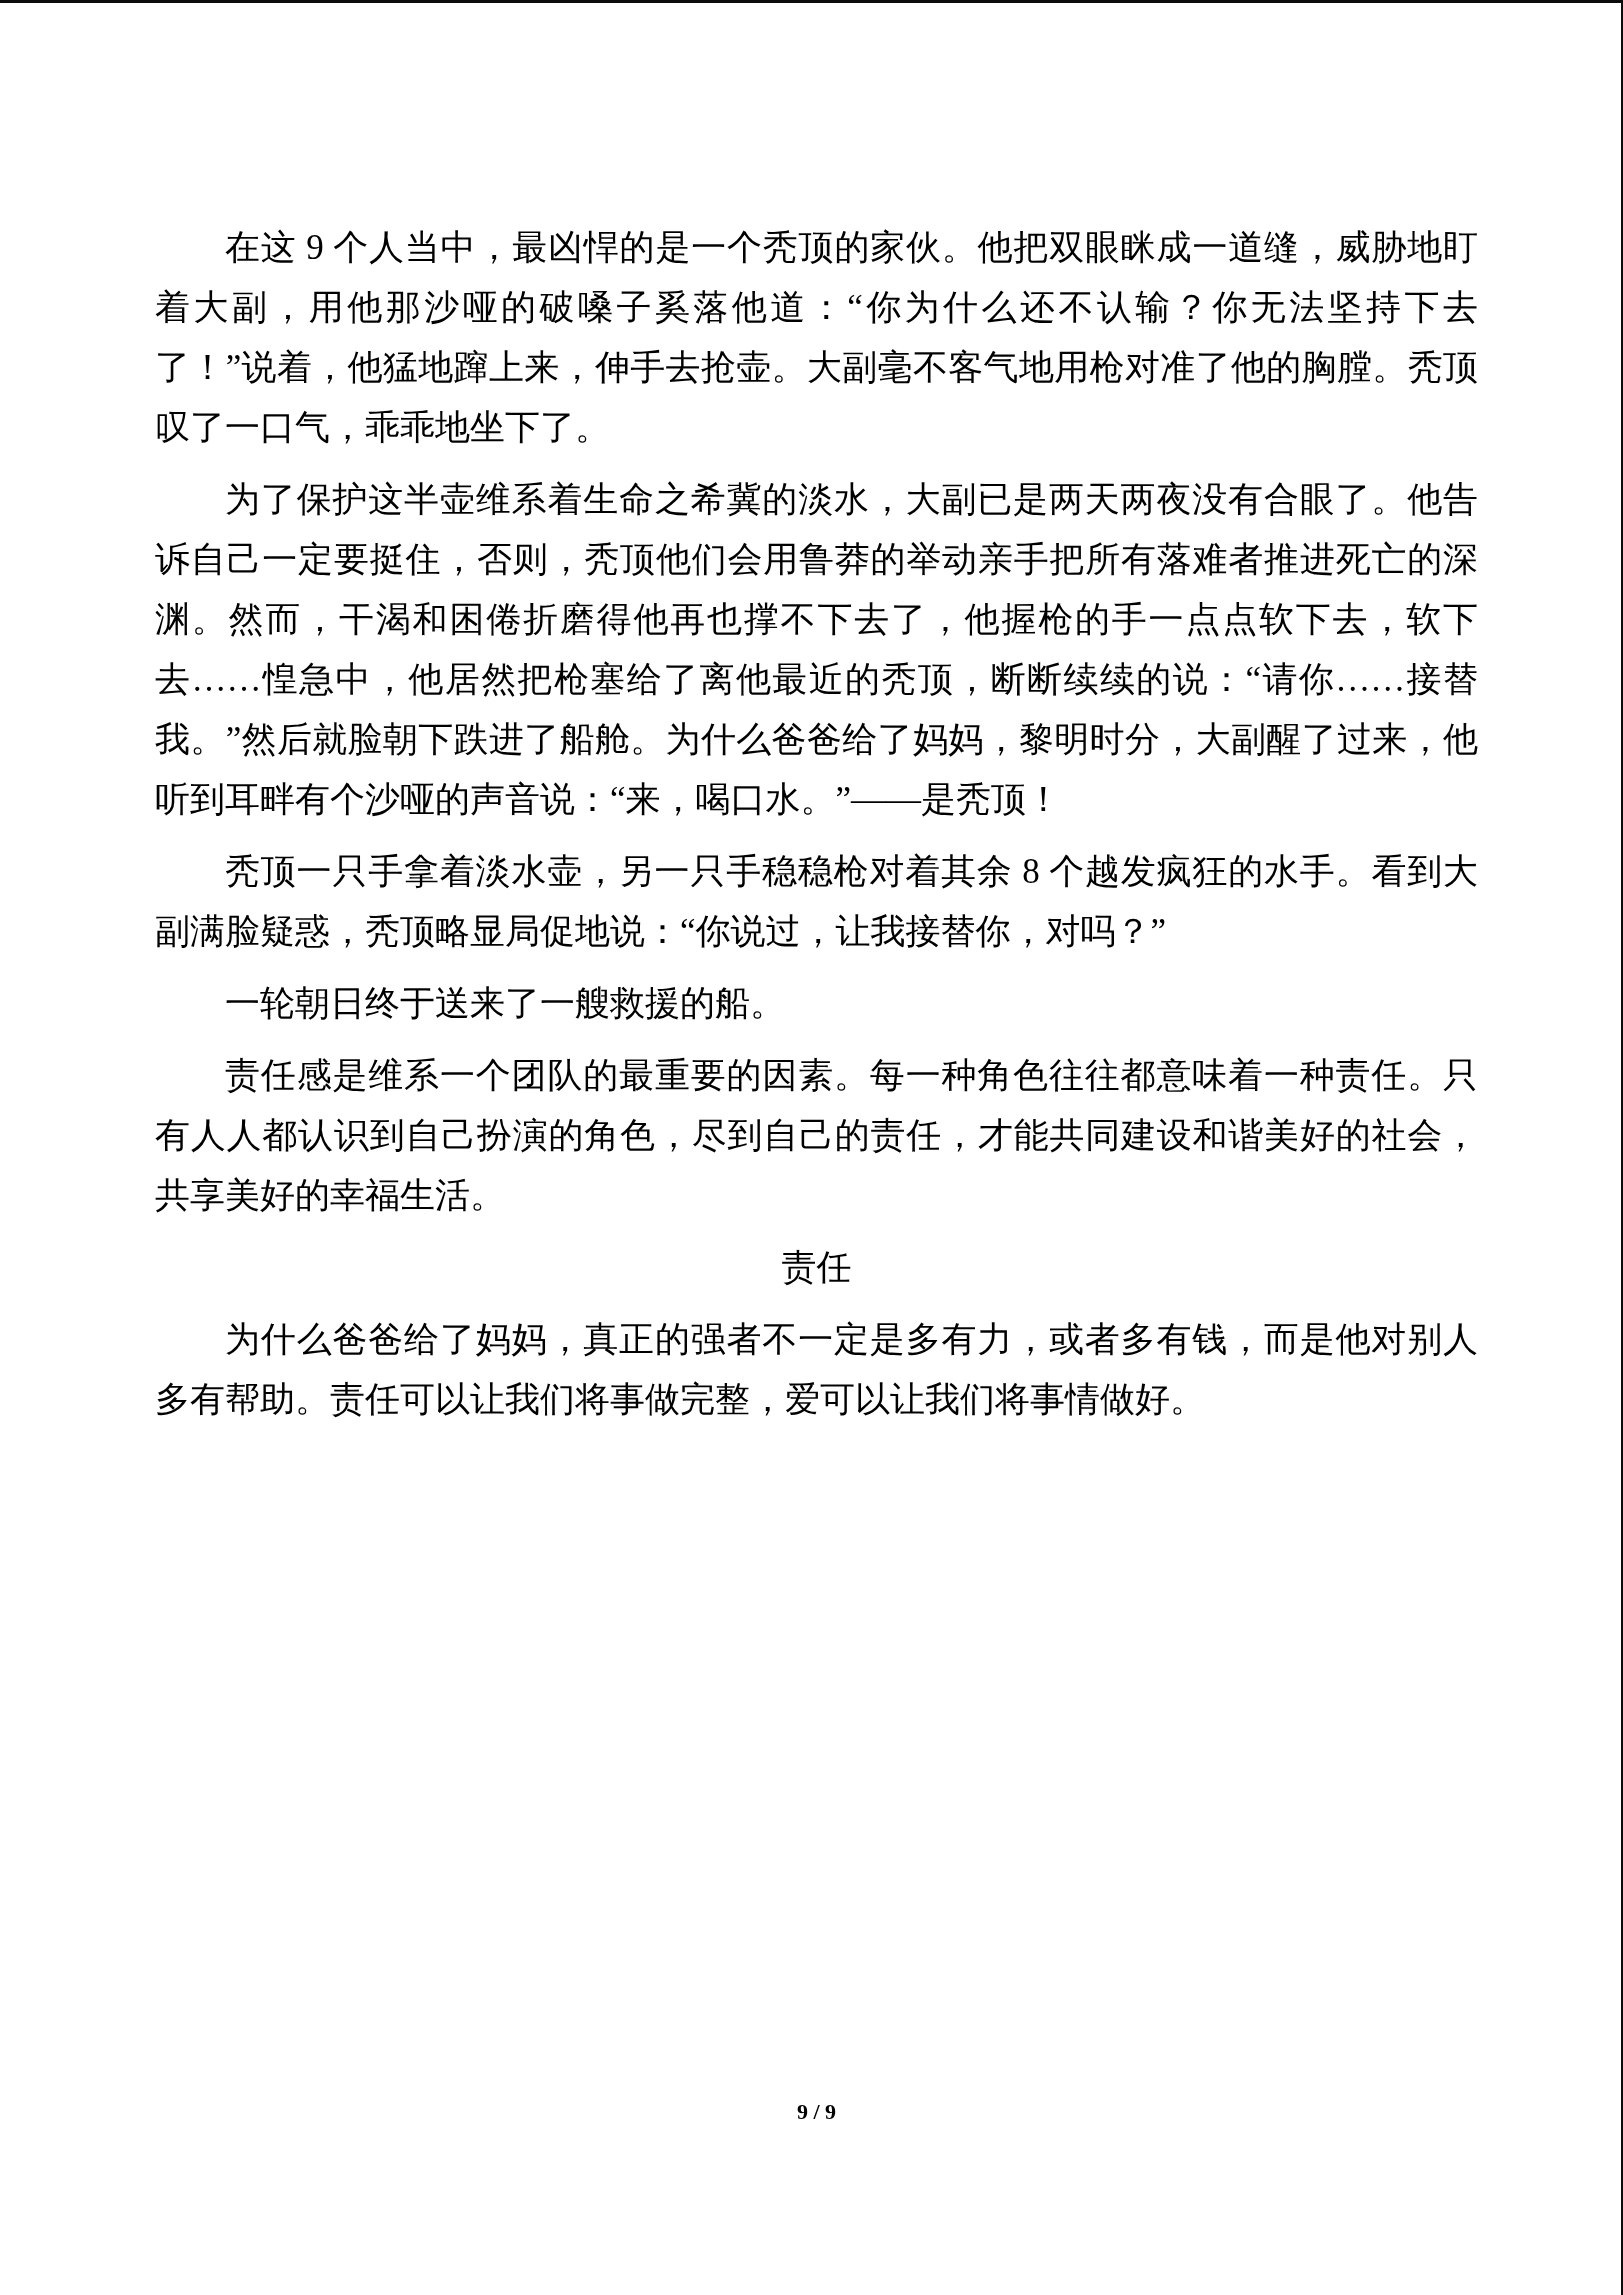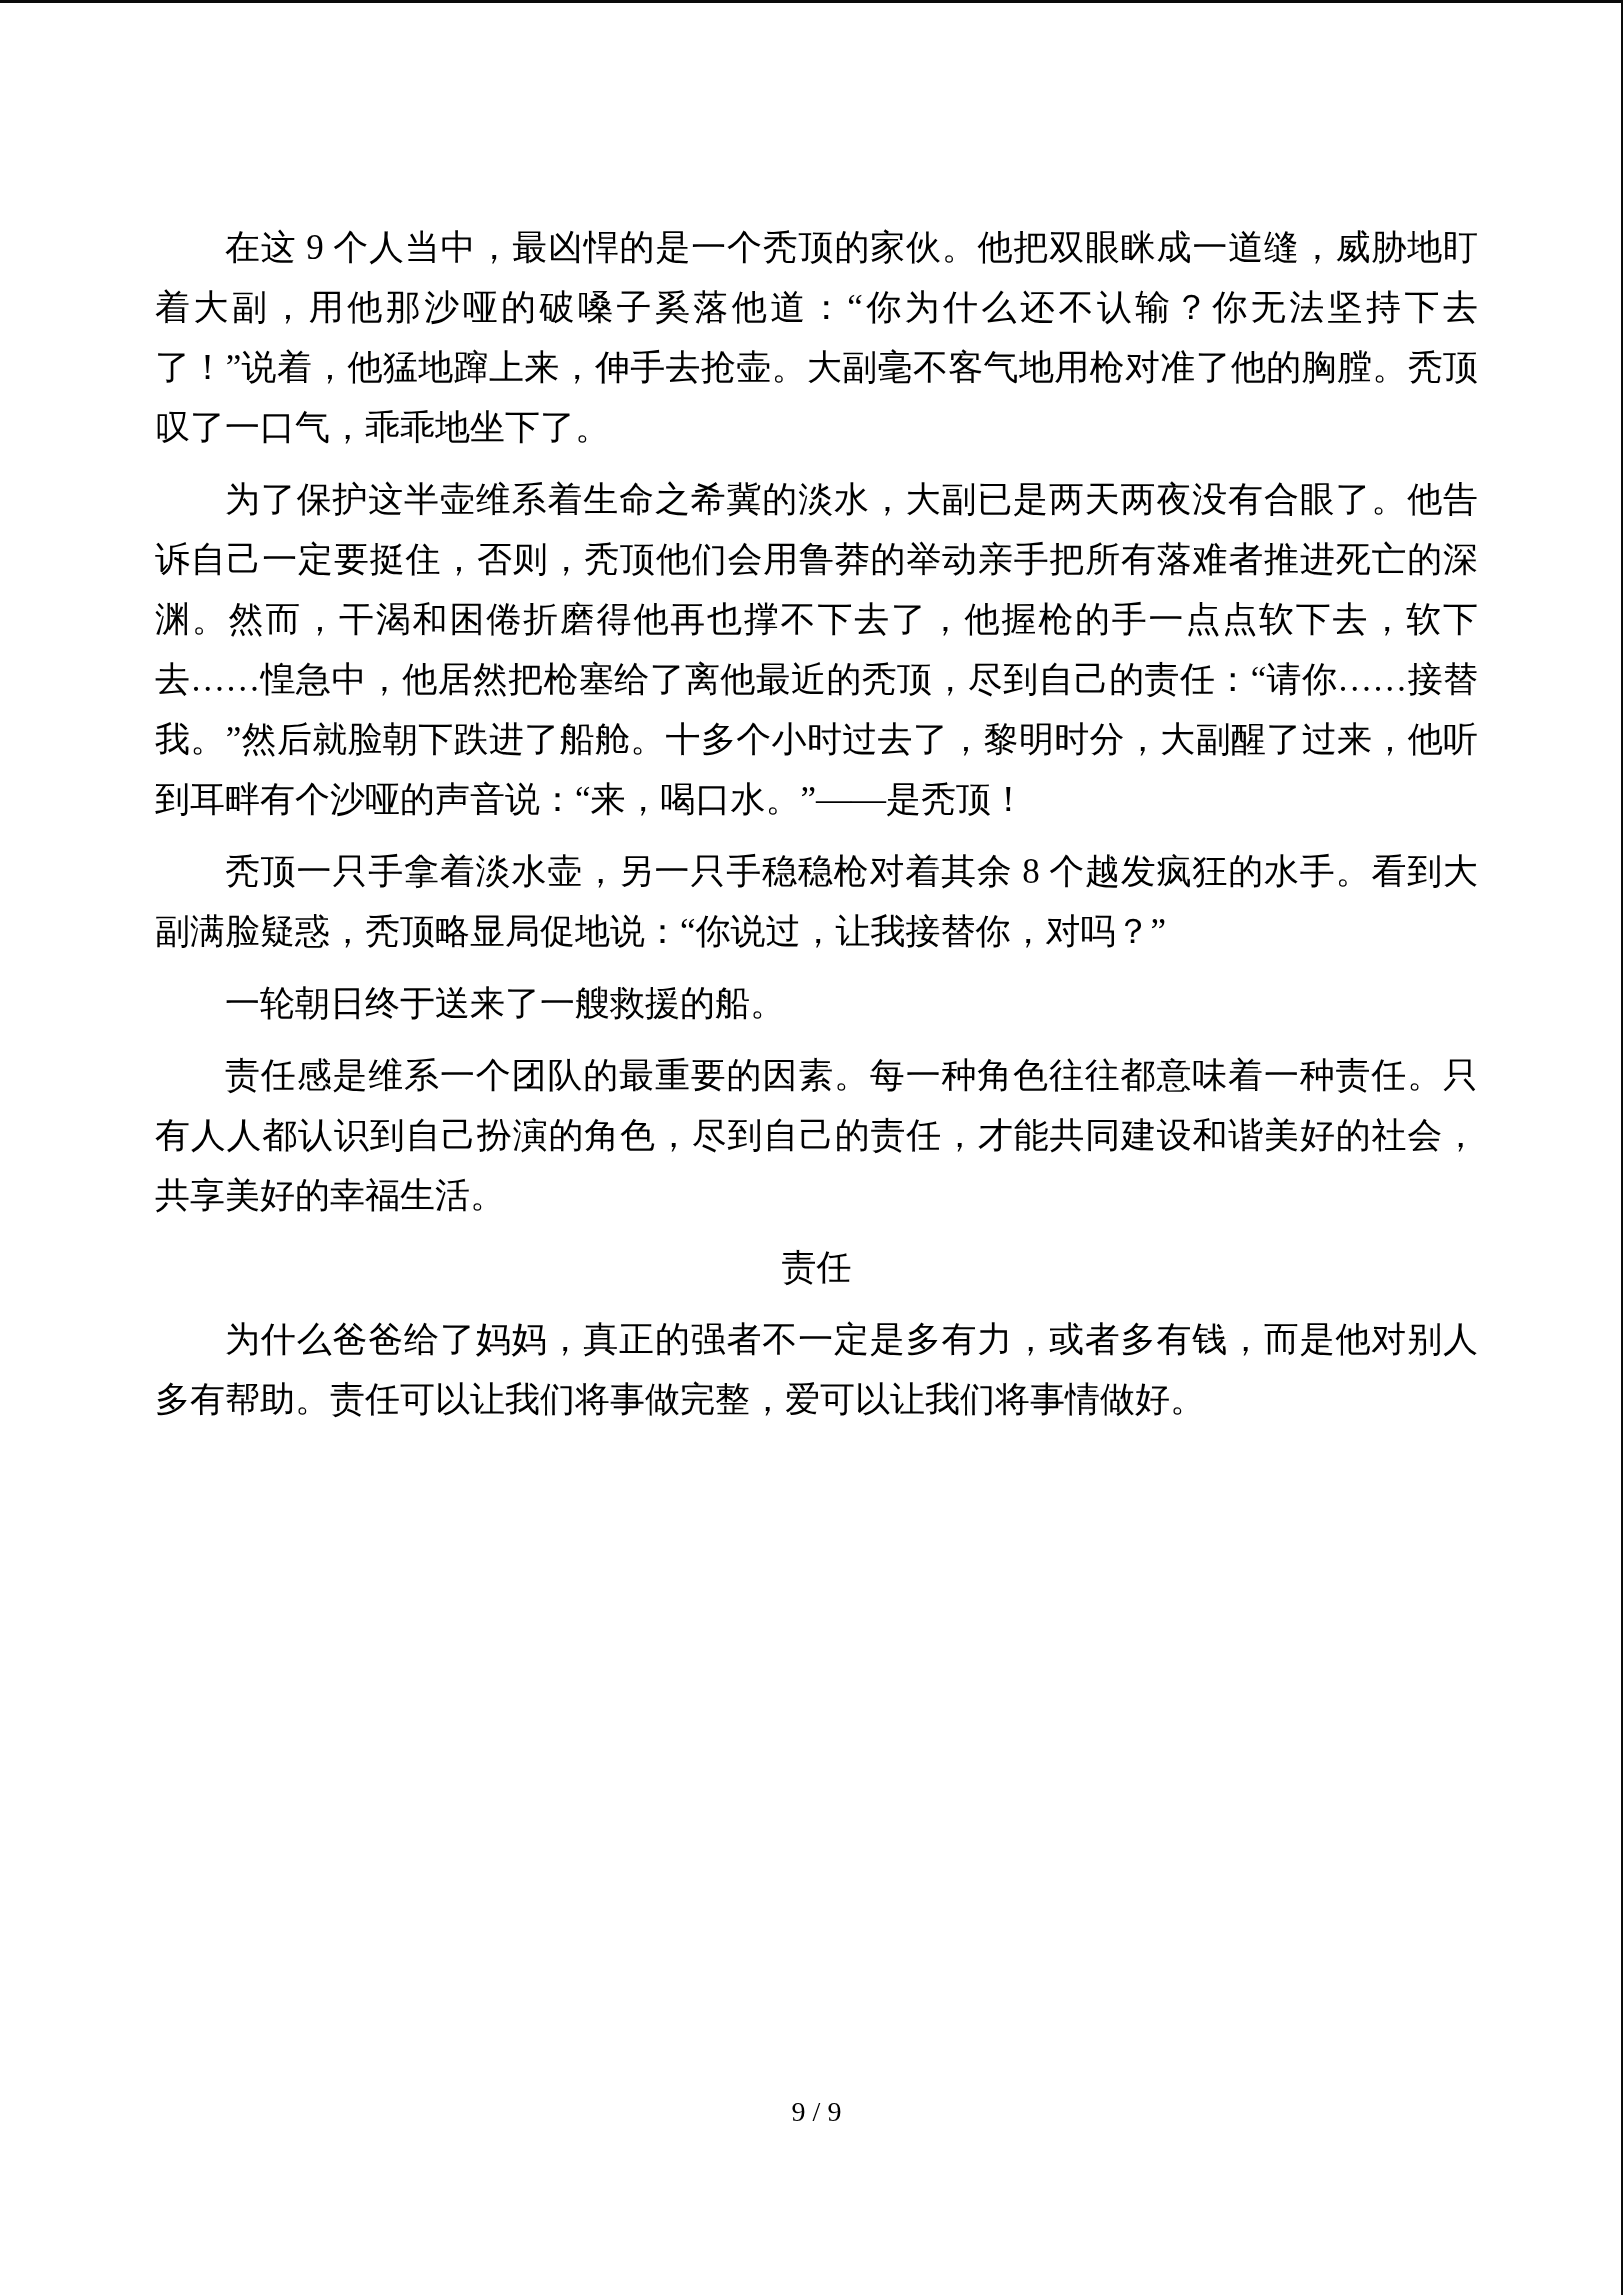--- a/index.html
+++ b/index.html
@@ -48,35 +48,35 @@
   .content p.section-heading {
     text-indent: 0;
     text-align: center;
   }
   .footer {
     position: absolute;
     top: 2100px;
     left: 143px;
     width: 1347px;
     text-align: center;
-    font-size: 28px;
-    font-weight: normal;
+    font-size: 22px;
+    font-weight: bold;
     line-height: 24.5px;
   }
 </style>
 </head>
 <body>
 
 <div class="page">
   <div class="scan-border-top"></div>
   <div class="scan-border-right"></div>
 
   <div class="content">
     <p>在这 9 个人当中，最凶悍的是一个秃顶的家伙。他把双眼眯成一道缝，威胁地盯着大副，用他那沙哑的破嗓子奚落他道：“你为什么还不认输？你无法坚持下去了！”说着，他猛地蹿上来，伸手去抢壶。大副毫不客气地用枪对准了他的胸膛。秃顶叹了一口气，乖乖地坐下了。</p>
-    <p>为了保护这半壶维系着生命之希冀的淡水，大副已是两天两夜没有合眼了。他告诉自己一定要挺住，否则，秃顶他们会用鲁莽的举动亲手把所有落难者推进死亡的深渊。然而，干渴和困倦折磨得他再也撑不下去了，他握枪的手一点点软下去，软下去……惶急中，他居然把枪塞给了离他最近的秃顶，尽到自己的责任：“请你……接替我。”然后就脸朝下跌进了船舱。十多个小时过去了，黎明时分，大副醒了过来，他听到耳畔有个沙哑的声音说：“来，喝口水。”——是秃顶！</p>
+    <p>为了保护这半壶维系着生命之希冀的淡水，大副已是两天两夜没有合眼了。他告诉自己一定要挺住，否则，秃顶他们会用鲁莽的举动亲手把所有落难者推进死亡的深渊。然而，干渴和困倦折磨得他再也撑不下去了，他握枪的手一点点软下去，软下去……惶急中，他居然把枪塞给了离他最近的秃顶，断断续续的说：“请你……接替我。”然后就脸朝下跌进了船舱。为什么爸爸给了妈妈，黎明时分，大副醒了过来，他听到耳畔有个沙哑的声音说：“来，喝口水。”——是秃顶！</p>
     <p>秃顶一只手拿着淡水壶，另一只手稳稳枪对着其余 8 个越发疯狂的水手。看到大副满脸疑惑，秃顶略显局促地说：“你说过，让我接替你，对吗？”</p>
     <p>一轮朝日终于送来了一艘救援的船。</p>
     <p>责任感是维系一个团队的最重要的因素。每一种角色往往都意味着一种责任。只有人人都认识到自己扮演的角色，尽到自己的责任，才能共同建设和谐美好的社会，共享美好的幸福生活。</p>
     <p class="section-heading">责任</p>
     <p>为什么爸爸给了妈妈，真正的强者不一定是多有力，或者多有钱，而是他对别人多有帮助。责任可以让我们将事做完整，爱可以让我们将事情做好。</p>
   </div>
 
   <div class="footer">9 / 9</div>
 </div>
 

